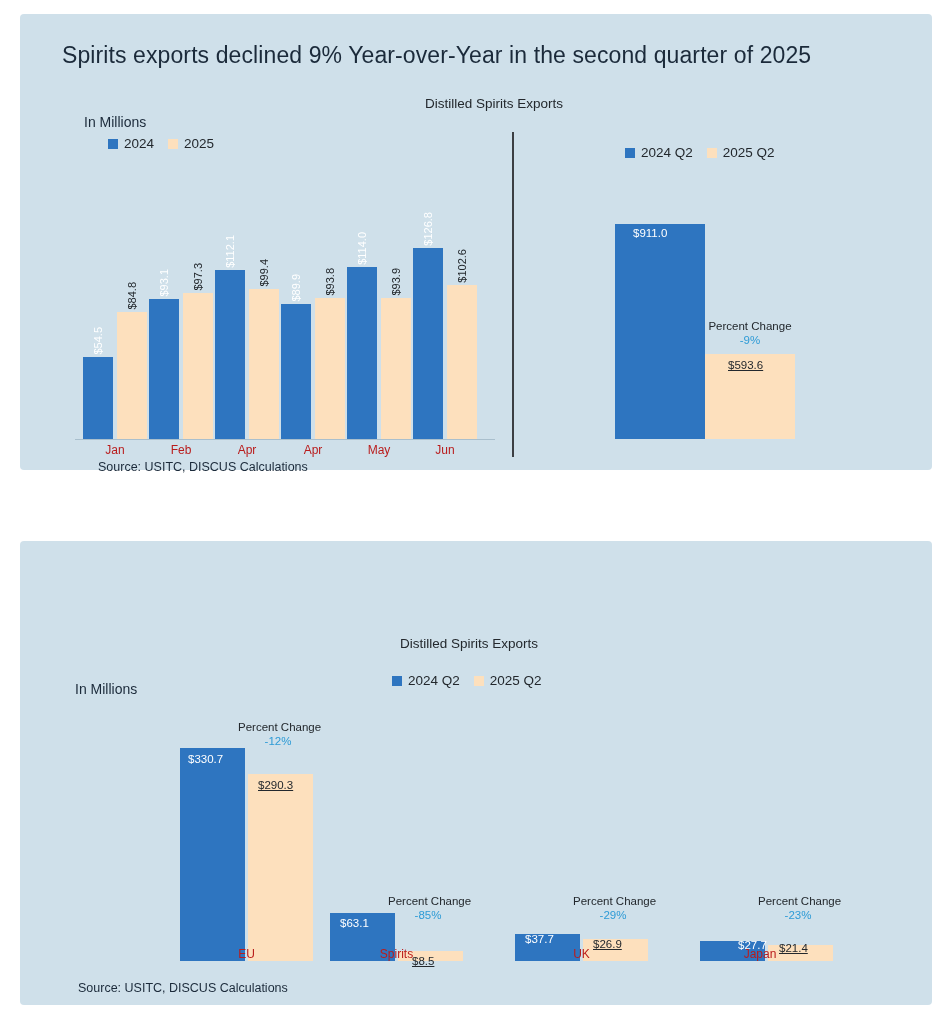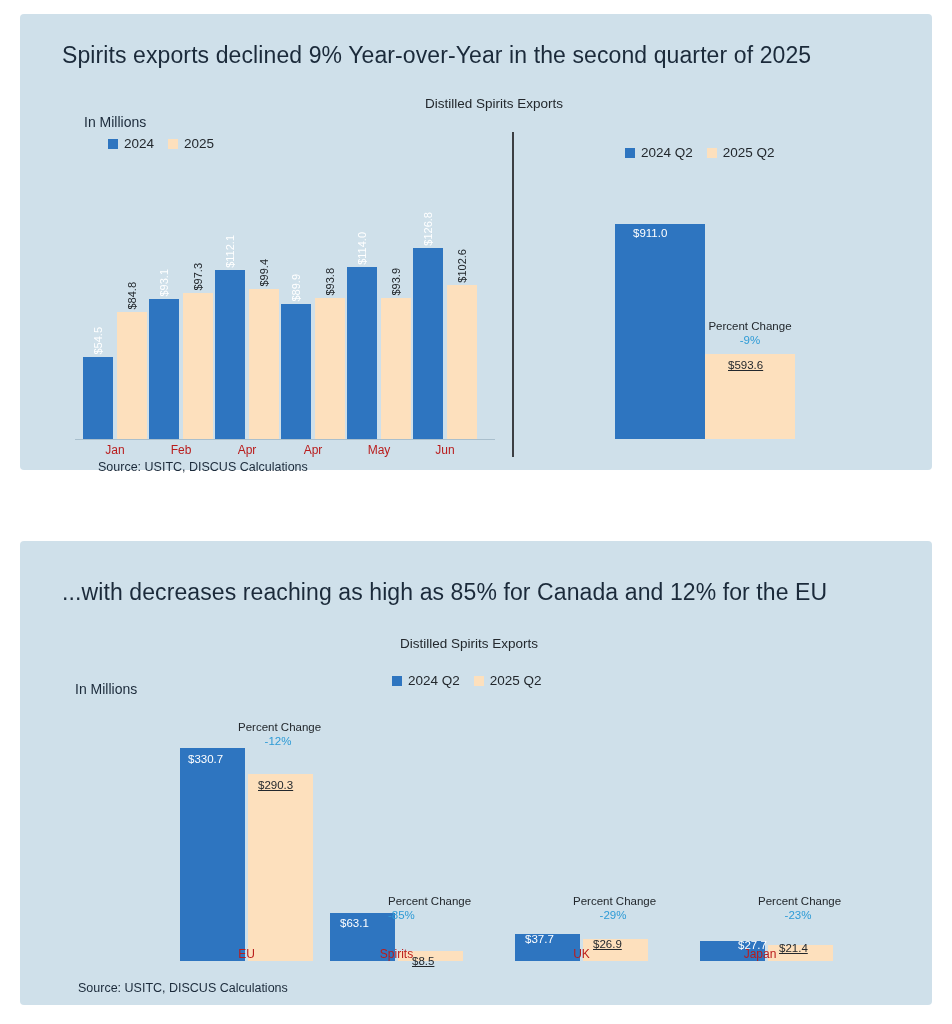--- a/index.html
+++ b/index.html
@@ -214,21 +214,20 @@
       <div>Percent Change</div>
       <div class="val">-9%</div>
     </div>
   </div>
 
   <div class="source" style="left:78px; top:446px;">Source: USITC, DISCUS Calculations</div>
 </div>
 
 <div class="panel" id="panel-bottom">
 
-  <div class="panel-title" style="top:38px;">...with decreases reaching as high as 85% for Canada and 12% for the EU</div>
 
   <div class="chart-subtitle" style="left:380px; top:95px;">Distilled Spirits Exports</div>
 
   <div class="in-millions" style="left:55px; top:140px;">In Millions</div>
 
   <div class="legend" style="left:372px; top:132px;">
     <span class="key">
       <span class="swatch sw-blue"></span>
       <span>2024 Q2</span>
     </span>
@@ -249,21 +248,21 @@
       <div class="val" style="text-align:center; width:80px;">-12%</div>
     </div>
     <div class="cat" style="left:105px; top:226px; width:133px;">EU</div>
 
     <div class="bar blue" style="left:255px; width:65px; height:48px;"></div>
     <div class="hlabel white" style="left:265px; top:196px;">$63.1</div>
     <div class="bar peach" style="left:323px; width:65px; height:10px;"></div>
     <div class="hlabel dark" style="left:337px; top:234px;">$8.5</div>
     <div class="pct" style="left:313px; top:173px; width:135px; text-align:left;">
       <div>Percent Change</div>
-      <div class="val" style="text-align:left; width:80px;">-85%</div>
+      <div class="val" style="text-align:center; width:80px;">-85%</div>
     </div>
     <div class="cat" style="left:255px; top:226px; width:133px;">Spirits</div>
 
     <div class="bar blue" style="left:440px; width:65px; height:27px;"></div>
     <div class="hlabel white" style="left:450px; top:212px;">$37.7</div>
     <div class="bar peach" style="left:508px; width:65px; height:22px;"></div>
     <div class="hlabel dark" style="left:518px; top:217px;">$26.9</div>
     <div class="pct" style="left:498px; top:173px; width:135px; text-align:left;">
       <div>Percent Change</div>
       <div class="val" style="text-align:center; width:80px;">-29%</div>

